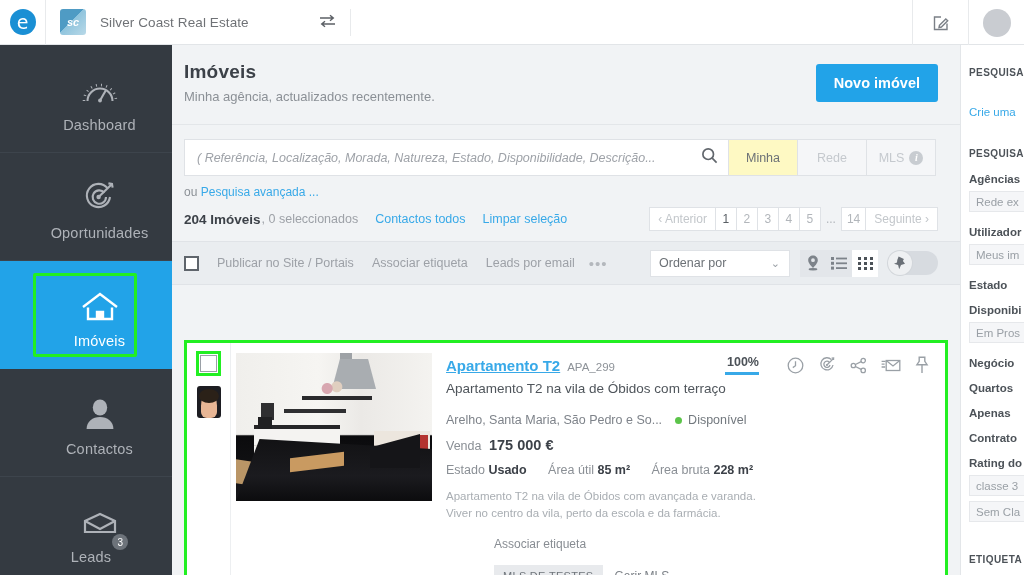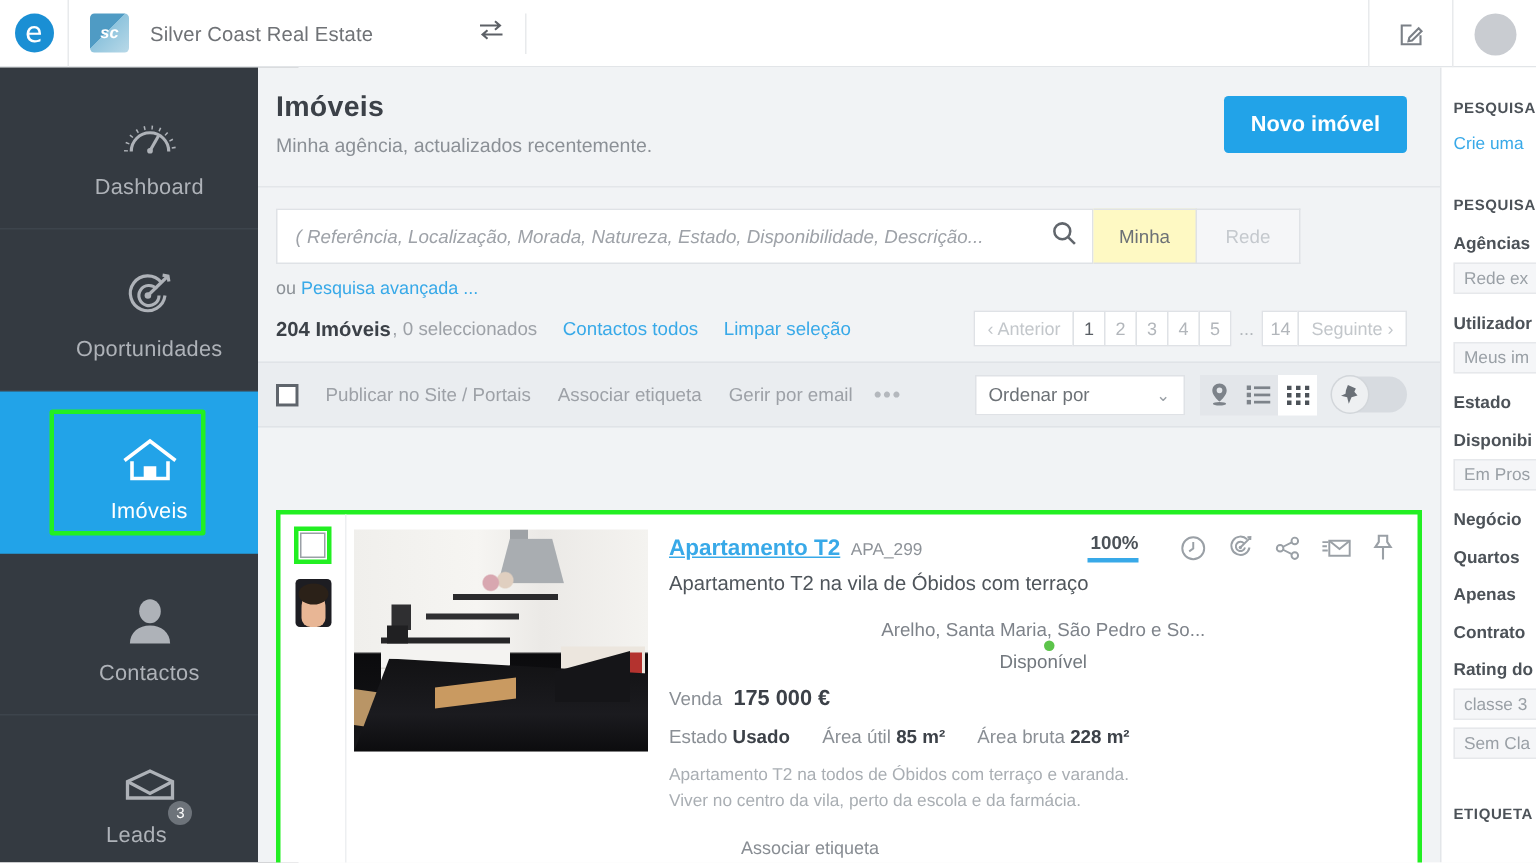--- a/index.html
+++ b/index.html
@@ -250,21 +250,21 @@
   .ph-chairs { position: absolute; right: 12px; bottom: 33px; width: 50px; height: 34px; background: #151518; clip-path: polygon(0 40%, 100% 0, 100% 100%, 0 100%); }
   .ph-red { position: absolute; right: 4px; bottom: 52px; width: 10px; height: 14px; background: #b4332f; }
   .ph-appl { position: absolute; left: 22px; top: 64px; width: 14px; height: 12px; background: #202022; }
   .ph-wood { position: absolute; left: 0; bottom: 14px; width: 52px; height: 24px; background: #b99566; transform: skewY(8deg); }
 
   .card-body { flex: 1; padding: 14px 0 0 14px; position: relative; }
   .c-title-row { display: flex; align-items: baseline; }
   .c-title { font-size: 15px; font-weight: bold; color: #38a9e8; }
   .c-ref { font-size: 11.5px; color: #8d9298; margin-left: 7px; }
   .c-sub { margin-top: 7px; font-size: 13.5px; color: #4f555b; }
-  .c-loc-row { margin-top: 17px; display: flex; align-items: center; font-size: 12.5px; color: #7e838a; flex-direction: column; }
+  .c-loc-row { margin-top: 17px; display: flex; align-items: center; font-size: 12.5px; color: #7e838a; }
   .dot-green { width: 7px; height: 7px; border-radius: 50%; background: #5cc44a; margin: 0 6px 0 13px; }
   .c-avail { color: #72787e; }
   .c-price { margin-top: 10px; font-size: 12.5px; color: #8a8f95; }
   .c-price b { font-size: 14.5px; color: #3c4148; margin-left: 4px; }
   .c-specs { margin-top: 10px; font-size: 12.5px; color: #8a8f95; }
   .c-specs b { color: #3c4148; }
   .c-specs .sp { margin-left: 18px; }
   .c-desc { margin-top: 11px; font-size: 11.5px; color: #a9aeb3; line-height: 1.45; }
   .c-tag-link { margin-top: 16px; margin-left: 48px; font-size: 12px; color: #888d93; }
   .mls-row { margin-top: 14px; margin-left: 48px; display: flex; align-items: center; }
@@ -280,21 +280,21 @@
   .pct-bar { margin-top: 3px; width: 34px; height: 3px; background: #38a9e8; }
   .ci { margin-left: 14px; color: #9aa0a6; display: flex; align-items: center; }
 
   
   .rightpanel {
     position: absolute; left: 960px; top: 45px; width: 64px; height: 530px;
     background: #ffffff; border-left: 1px solid #e3e6e9;
     padding: 22px 0 0 8px; overflow: hidden;
   }
   .rp-head { font-size: 10px; font-weight: bold; color: #4c5258; letter-spacing: .4px; white-space: nowrap; }
-  .rp-link { margin-top: 12px; font-size: 11.5px; color: #38a9e8; white-space: nowrap; }
+  .rp-link { margin-top: 28px; font-size: 11.5px; color: #38a9e8; white-space: nowrap; }
   .rp-head2 { margin-top: 30px; }
   .rp-label { margin-top: 14px; font-size: 11.5px; font-weight: bold; color: #4c5258; white-space: nowrap; }
   .rp-field {
     margin-top: 6px; height: 21px; background: #f5f6f8; border: 1px solid #e6e8eb;
     font-size: 11.5px; color: #9aa0a6; display: flex; align-items: center;
     padding-left: 6px; white-space: nowrap; width: 62px;
   }
   .rp-label.tight { margin-top: 13px; }
   .rp-head3 { margin-top: 32px; }
 </style>
@@ -408,20 +408,24 @@
           <span>
             <svg width="17" height="17" viewBox="0 0 17 17" fill="none" stroke="#61666c" stroke-width="1.7">
               <circle cx="7.2" cy="7.2" r="5.3"></circle>
                 <path d="M11.2 11.2 15.6 15.6"></path>
             </svg>
           </span>
         </div>
         <div class="seg">
           <div class="seg-btn">Minha</div>
           <div class="seg-btn muted">Rede</div>
+          <div class="seg-btn muted mls">
+            <span>MLS</span>
+            <span class="info-dot">i</span>
+          </div>
         </div>
       </div>
       <div class="adv-line">
         <span>ou</span>
         <a href="#">Pesquisa avançada ...</a>
       </div>
     </div>
 
     <div class="counts-row">
       <span class="count-strong">204 Imóveis</span>
@@ -438,21 +442,21 @@
         <div class="pg dots">...</div>
         <div class="pg">14</div>
         <div class="pg edge">Seguinte ›</div>
       </div>
     </div>
 
     <div class="toolbar">
       <div class="chk-sq"></div>
       <span class="tb-link">Publicar no Site / Portais</span>
       <span class="tb-link">Associar etiqueta</span>
-      <span class="tb-link">Gerir por email</span>
+      <span class="tb-link">Leads por email</span>
       <span class="tb-dots">•••</span>
 
       <div class="toolbar-right">
         <div class="sortsel">
           <span>Ordenar por</span>
           <span class="cv">⌄</span>
         </div>
         <div class="viewgrp">
           <div class="vbtn">
             <svg width="14" height="16" viewBox="0 0 14 16" fill="currentColor">
@@ -541,21 +545,21 @@
           <div class="c-specs">
             <span>Estado</span>
             <b>Usado</b>
             <span class="sp">Área útil</span>
             <b>85 m²</b>
             <span class="sp">Área bruta</span>
             <b>228 m²</b>
           </div>
 
           <div class="c-desc">
-            <div>Apartamento T2 na todos de Óbidos com terraço e varanda.</div>
+            <div>Apartamento T2 na vila de Óbidos com avançada e varanda.</div>
             <div>Viver no centro da vila, perto da escola e da farmácia.</div>
           </div>
 
           <div class="c-tag-link">Associar etiqueta</div>
 
           <div class="mls-row">
             <span class="mls-chip">MLS DE TESTES</span>
             <span class="mls-link">Gerir MLS</span>
           </div>
 

